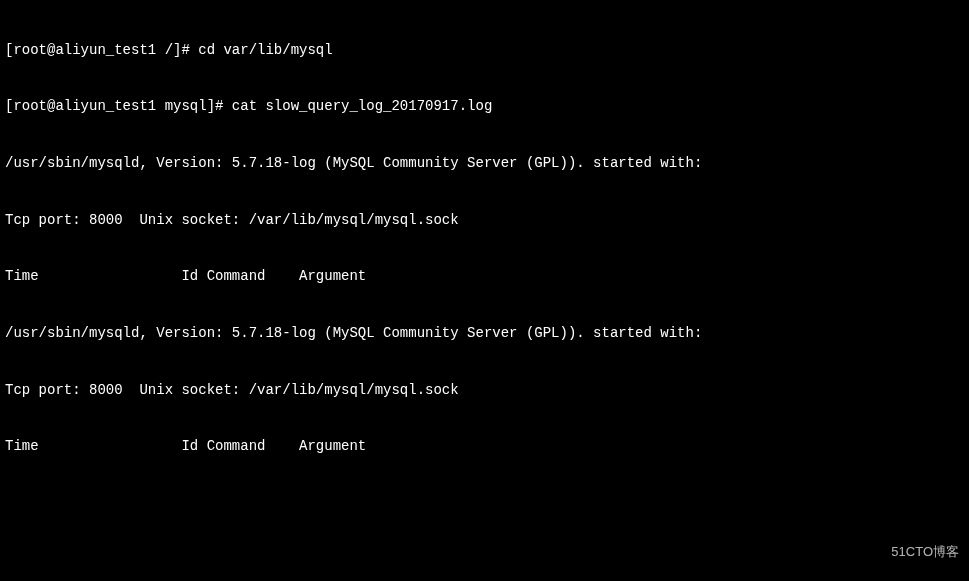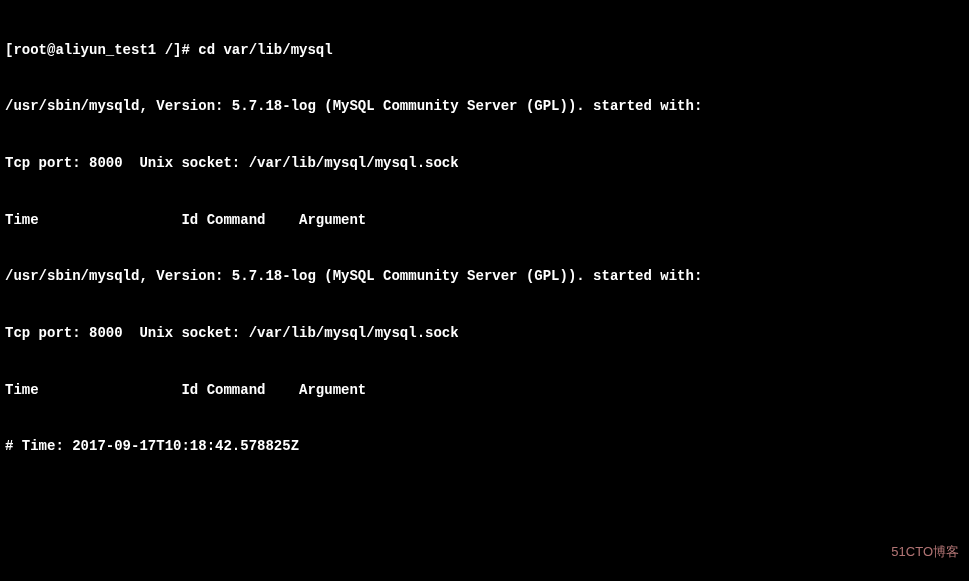--- a/index.html
+++ b/index.html
@@ -18,44 +18,43 @@
       height: 581px;
       overflow: hidden;
       position: relative;
     }
     .terminal {
       white-space: pre;
     }
     .line {
       display: block;
       white-space: pre;
-      font-weight: bold;
     }
     .watermark {
       position: absolute;
       bottom: 20px;
       right: 10px;
-      color: #fca5a5;
+      color: #ffffff;
       font-size: 13px;
       font-family: sans-serif;
       opacity: 0.7;
     }
   </style>
 </head>
 <body>
 
 <div class="terminal">
   <span class="line">[root@aliyun_test1 /]# cd var/lib/mysql</span>
+  <span class="line">[root@aliyun_test1 mysql]# cat slow_query_log_20170917.log</span>
   <span class="line">/usr/sbin/mysqld, Version: 5.7.18-log (MySQL Community Server (GPL)). started with:</span>
   <span class="line">Tcp port: 8000  Unix socket: /var/lib/mysql/mysql.sock</span>
   <span class="line">Time                 Id Command    Argument</span>
   <span class="line">/usr/sbin/mysqld, Version: 5.7.18-log (MySQL Community Server (GPL)). started with:</span>
   <span class="line">Tcp port: 8000  Unix socket: /var/lib/mysql/mysql.sock</span>
   <span class="line">Time                 Id Command    Argument</span>
-  <span class="line"># Time: 2017-09-17T10:18:42.578825Z</span>
   
   
   
   
   
   
   
   
   
   

